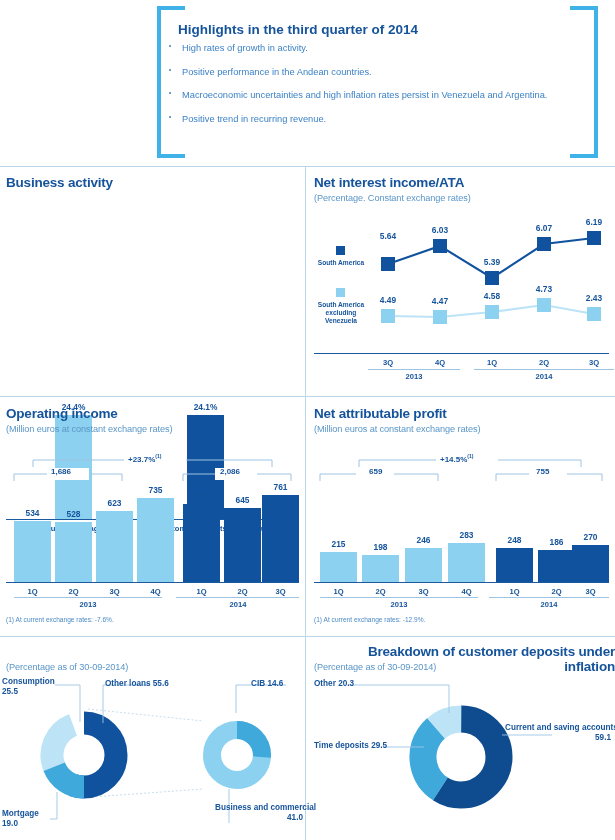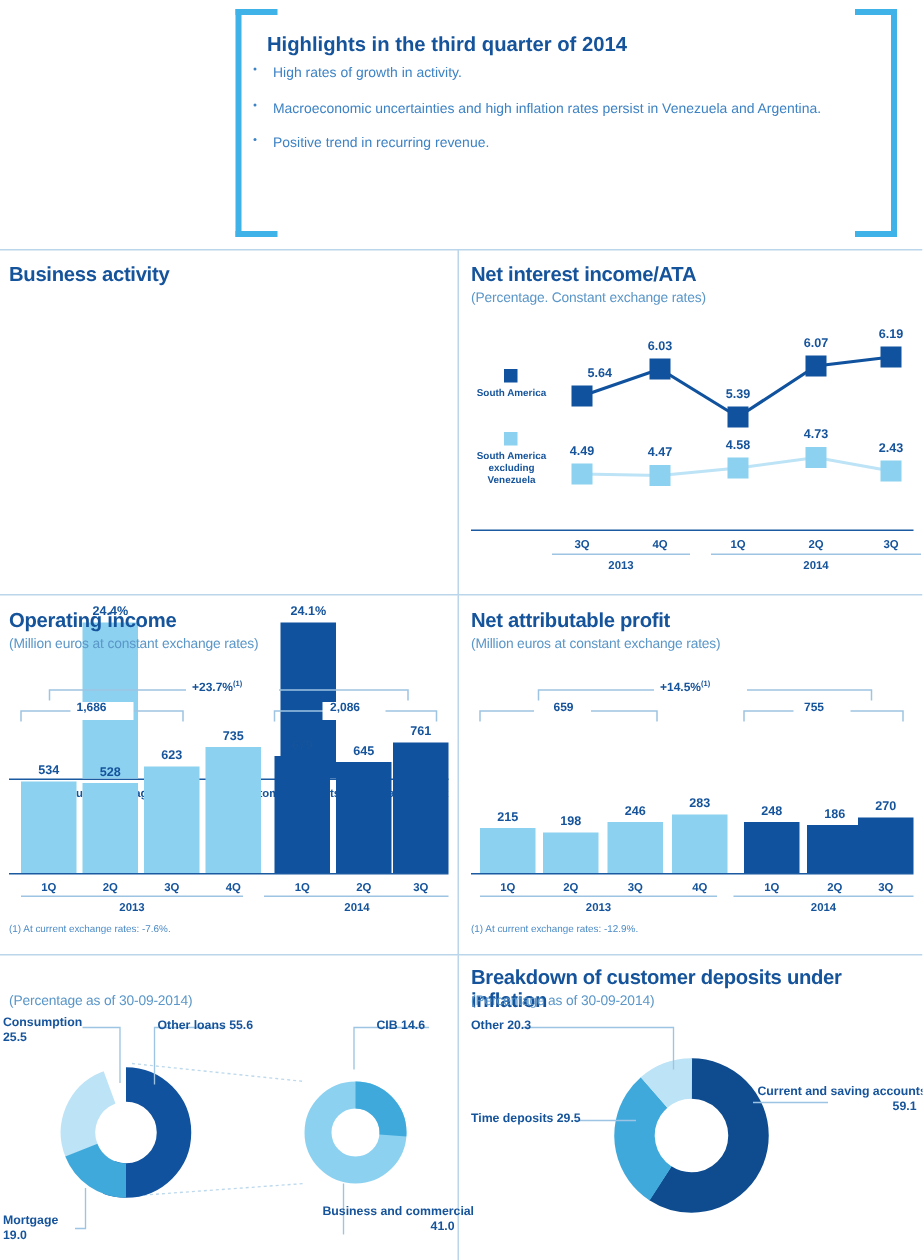--- a/index.html
+++ b/index.html
@@ -2,21 +2,21 @@
 <html><head>
 <meta charset="utf-8">
 <style>
   html,body{margin:0;padding:0;}
   body{
     width:615px;height:840px;background:#ffffff;
     font-family:"Liberation Sans", sans-serif;
     color:#1B5AA0;overflow:hidden;position:relative;
   }
   .panel{position:absolute;box-sizing:border-box;}
-  .ttl{font-size:13.5px;font-weight:bold;color:#15539B;letter-spacing:-0.2px;}
+  .ttl{font-size:13.5px;font-weight:bold;color:#15539B;letter-spacing:-0.2px;text-align:right;}
   .sub{font-size:9.2px;color:#5A96C8;margin-top:2px;letter-spacing:-0.1px;}
   .divider{position:absolute;background:#BBD6EA;}
 
   
   #header{left:0;top:0;width:615px;height:165px;}
   .brk{position:absolute;}
   .brk i{position:absolute;background:#3FB3E8;display:block;}
   .hl-title{position:absolute;left:178px;top:22px;font-size:13.5px;font-weight:bold;color:#15539B;}
   .hl-list{position:absolute;left:160px;top:42px;width:400px;}
   .hl-item{position:relative;padding-left:22px;margin-bottom:11px;font-size:9.3px;color:#3C82C4;line-height:1.35;}
@@ -46,20 +46,21 @@
     <i style="left:0;bottom:0;width:28px;height:4px;"></i>
   </div>
   <div class="brk" style="left:570px;top:6px;width:28px;height:152px;">
     <i style="right:0;top:0;width:4px;height:152px;"></i>
     <i style="right:0;top:0;width:28px;height:4px;"></i>
     <i style="right:0;bottom:0;width:28px;height:4px;"></i>
   </div>
   <div class="hl-title">Highlights in the third quarter of 2014</div>
   <div class="hl-list">
     <div class="hl-item"><b class="dot"></b><span>High rates of growth in activity.</span></div>
+    <div class="hl-item"><b class="dot"></b><span>Positive performance in the Andean countries.</span></div>
     <div class="hl-item" style="width:372px;"><b class="dot"></b><span>Macroeconomic uncertainties and high inflation rates persist in Venezuela and Argentina.</span></div>
     <div class="hl-item"><b class="dot"></b><span>Positive trend in recurring revenue.</span></div>
   </div>
 </div>
 
 <div class="divider" style="left:0;top:166px;width:615px;height:1.3px;"></div>
 <div class="divider" style="left:0;top:396px;width:615px;height:1.3px;"></div>
 <div class="divider" style="left:0;top:636px;width:615px;height:1.3px;"></div>
 <div class="divider" style="left:305px;top:166px;width:1.3px;height:230px;"></div>
 <div class="divider" style="left:305px;top:396px;width:1.3px;height:240px;"></div>
@@ -98,21 +99,21 @@
     <rect x="179" y="105" width="14" height="14" fill="#10529E"></rect>
     <rect x="231" y="71" width="14" height="14" fill="#10529E"></rect>
     <rect x="281" y="65" width="14" height="14" fill="#10529E"></rect>
     <rect x="75" y="143" width="14" height="14" fill="#8CD2F0"></rect>
     <rect x="127" y="144" width="14" height="14" fill="#8CD2F0"></rect>
     <rect x="179" y="139" width="14" height="14" fill="#8CD2F0"></rect>
     <rect x="231" y="132" width="14" height="14" fill="#8CD2F0"></rect>
     <rect x="281" y="141" width="14" height="14" fill="#8CD2F0"></rect>
   </svg>
 
-  <div class="barlbl" style="left:62px;top:77px;width:40px;text-align:right;">5.64</div>
+  <div class="barlbl" style="left:62px;top:65px;width:40px;">5.64</div>
   <div class="barlbl" style="left:114px;top:59px;width:40px;text-align:center;">6.03</div>
   <div class="barlbl" style="left:166px;top:91px;width:40px;">5.39</div>
   <div class="barlbl" style="left:218px;top:57px;width:40px;">6.07</div>
   <div class="barlbl" style="left:268px;top:51px;width:40px;">6.19</div>
 
   <div class="barlbl" style="left:62px;top:129px;width:40px;">4.49</div>
   <div class="barlbl" style="left:114px;top:130px;width:40px;">4.47</div>
   <div class="barlbl" style="left:166px;top:125px;width:40px;">4.58</div>
   <div class="barlbl" style="left:218px;top:118px;width:40px;">4.73</div>
   <div class="barlbl" style="left:268px;top:127px;width:40px;">2.43</div>

